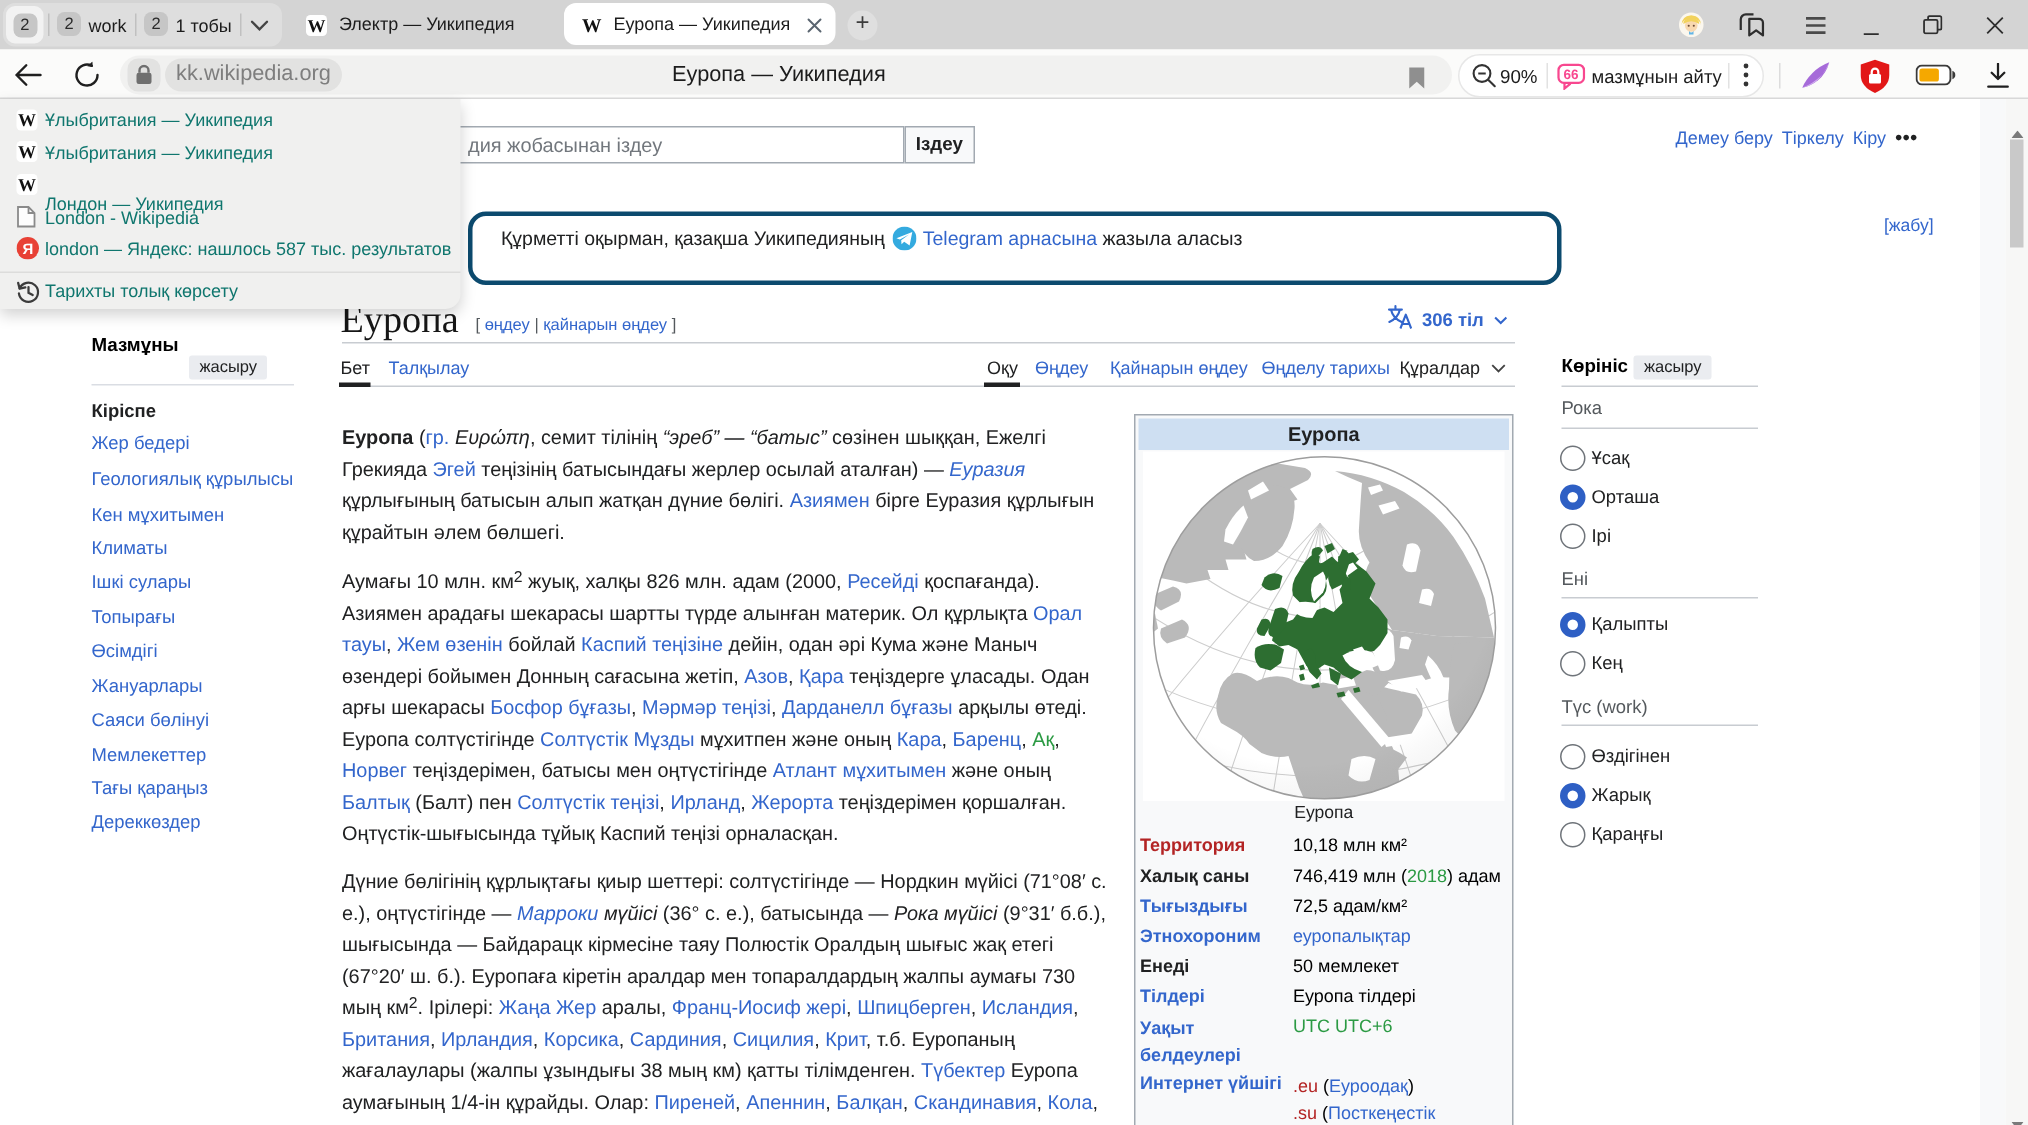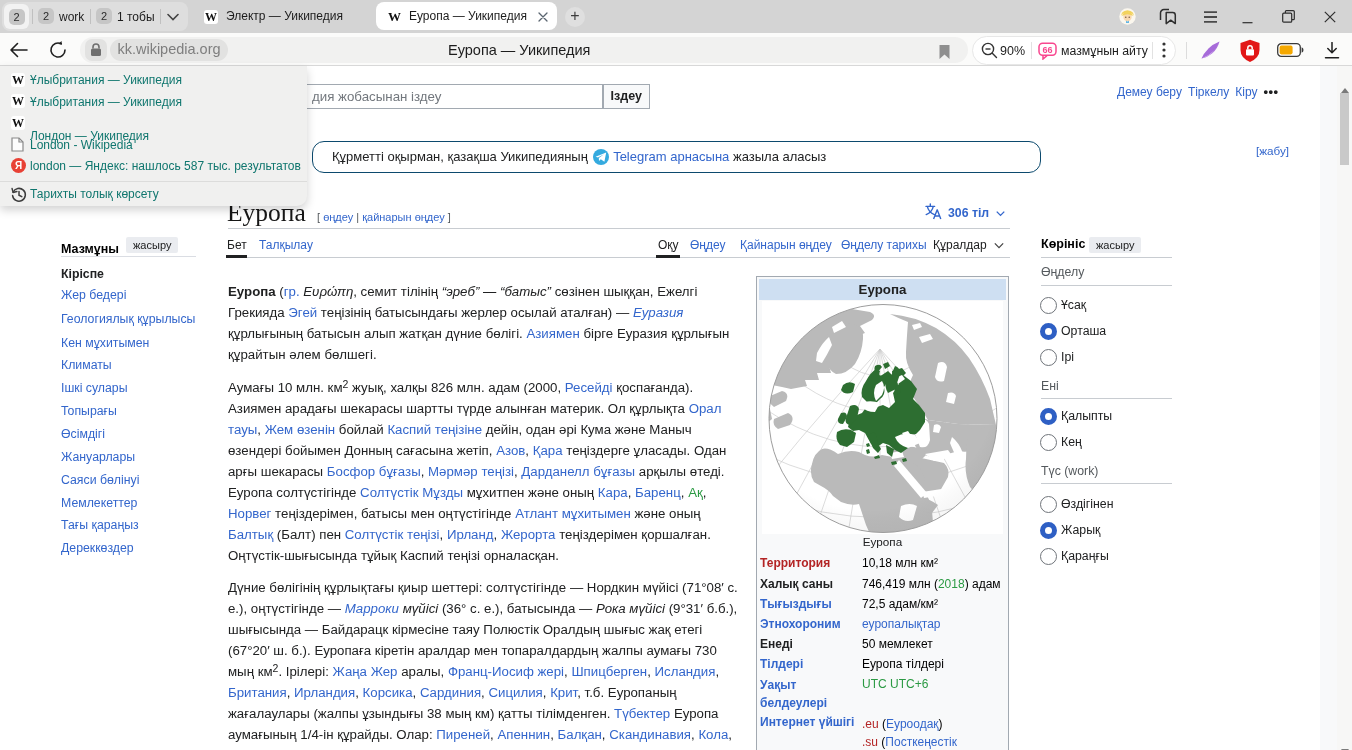--- a/index.html
+++ b/index.html
@@ -31,21 +31,21 @@
 #ptitle{left:448px;top:42px;font-size:14.5px;color:#1c1c1c}
 #rgroup{left:972px;top:36px;width:204px;height:29px;background:#fff;border:1px solid #e7e7e7;border-radius:15px}
 
 #drop{left:0;top:66px;width:307px;height:140px;background:#f0f0ef;border-radius:0 0 10px 0;box-shadow:0 4px 10px rgba(0,0,0,.18);z-index:50}
 .ditem{position:absolute;left:30px;font-size:12px;color:#0f766e;white-space:nowrap}
 .dico{position:absolute;left:11px}
 
 #searchin{left:230px;top:83.5px;width:373px;height:25px;border:1px solid #a2a9b1;background:#fff;font-size:13.3px;color:#72777d;line-height:23px;padding-left:81px;font-family:"Liberation Sans",sans-serif}
 #searchbtn{left:602.5px;top:83.5px;width:47.5px;height:25px;border:1px solid #a2a9b1;background:#f8f9fa;font-weight:bold;font-size:12.5px;color:#202122;text-align:center;line-height:23px}
 #toplinks{top:84px;left:1117px;font-size:12px}
-#banner{left:312px;top:141px;width:729px;height:32px;border:1px solid #0c4a6e;border-radius:12px;background:#fff;font-size:13px;color:#202122;line-height:30px;white-space:nowrap}
+#banner{left:312px;top:141px;width:729px;height:49px;border:3px solid #0c4a6e;border-radius:12px;background:#fff;font-size:13px;color:#202122;line-height:30px;white-space:nowrap}
 #zhabu{left:1256px;top:144px;font-size:11.7px}
 #h1{left:227px;top:200px;font-family:"Liberation Serif",serif;font-size:25.5px;color:#161616;line-height:26px}
 #h1edit{left:317px;top:211px;font-size:11px;color:#54595d}
 .hline{position:absolute;height:1px;background:#c8ccd1}
 .wtab{position:absolute;top:238px;font-size:12px;white-space:nowrap}
 .underline-b{position:absolute;top:255px;height:3px;background:#202122}
 
 .sbitem{position:absolute;left:61px;white-space:nowrap;font-size:12.3px}
 .badge{display:inline-block;background:#eaecf0;border-radius:2px;color:#202122;font-size:11px;padding:2px 7px}
 
@@ -234,21 +234,21 @@
 <span class="wtab" style="left:658px;color:#202122">Оқу</span>
 <a class="wtab" style="left:690px">Өңдеу</a>
 <a class="wtab" style="left:740px">Қайнарын өңдеу</a>
 <a class="wtab" style="left:841px">Өңделу тарихы</a>
 <span class="wtab" style="left:933px;color:#202122">Құралдар</span>
 <svg class="abs" style="left:994px;top:242px" width="10" height="7" viewBox="0 0 12 8">
       <path d="M1 1.5 L6 6.5 L11 1.5" stroke="#444" stroke-width="1.5" fill="none"></path>
     </svg>
 <div class="underline-b" style="left:656px;width:24px"></div>
 
-<div class="sbitem" style="top:242px"><b style="font-size:12.5px">Мазмұны</b></div>
+<div class="sbitem" style="top:223px"><b style="font-size:12.5px">Мазмұны</b></div>
 <span class="badge abs" style="left:126px;top:237px">жасыру</span>
 <div class="hline" style="left:61px;top:256px;width:135px;background:#dadde3"></div>
 <div class="sbitem" style="top:267px;font-weight:bold;color:#202122">Кіріспе</div>
 <div class="sbitem" style="top:288px"><a>Жер бедері</a></div>
 <div class="sbitem" style="top:312px"><a>Геологиялық құрылысы</a></div>
 <div class="sbitem" style="top:336px"><a>Кен мұхитымен</a></div>
 <div class="sbitem" style="top:358px"><a>Климаты</a></div>
 <div class="sbitem" style="top:381px"><a>Ішкі сулары</a></div>
 <div class="sbitem" style="top:404px"><a>Топырағы</a></div>
 <div class="sbitem" style="top:427px"><a>Өсімдігі</a></div>
@@ -381,21 +381,21 @@
 <div class="abs ibrow" style="left:862px;top:656.5px">Еуропа тілдері</div>
 <div class="abs ibrow" style="left:760px;top:677px;line-height:17.5px"><span class="iblab"><a>Уақыт<br>белдеулері</a></span></div>
 <div class="abs ibrow" style="left:862px;top:677px"><span class="grn">UTC UTC+6</span></div>
 <div class="abs ibrow" style="left:760px;top:715px"><span class="iblab"><a>Интернет үйшігі</a></span></div>
 <div class="abs ibrow" style="left:862px;top:715px;line-height:18px"><span class="red">.eu</span> (<a>Еуроодақ</a>)<br><span class="red">.su</span> (<a>Посткеңестік</a></div>
 <div class="abs ibrow" style="left:878px;top:748px"><a>кеңістік</a>)</div>
 
 <div class="rp" style="top:237px"><b style="font-size:12.5px">Көрініс</b></div>
 <span class="badge abs" style="left:1089px;top:237px">жасыру</span>
 <div class="rline" style="top:257px"></div>
-<div class="rp gry" style="top:265px">Өңделу</div>
+<div class="rp gry" style="top:265px">Рока</div>
 <div class="rline" style="top:285px"></div>
 <div class="radio" style="top:296.5px"></div>
     <div class="rlab" style="top:298px">Ұсақ</div>
 <div class="radio on" style="top:322.5px"></div>
     <div class="rlab" style="top:324px">Орташа</div>
 <div class="radio" style="top:348.5px"></div>
     <div class="rlab" style="top:350px">Ірі</div>
 <div class="rp gry" style="top:379px">Ені</div>
 <div class="rline" style="top:398px"></div>
 <div class="radio on" style="top:407.5px"></div>

